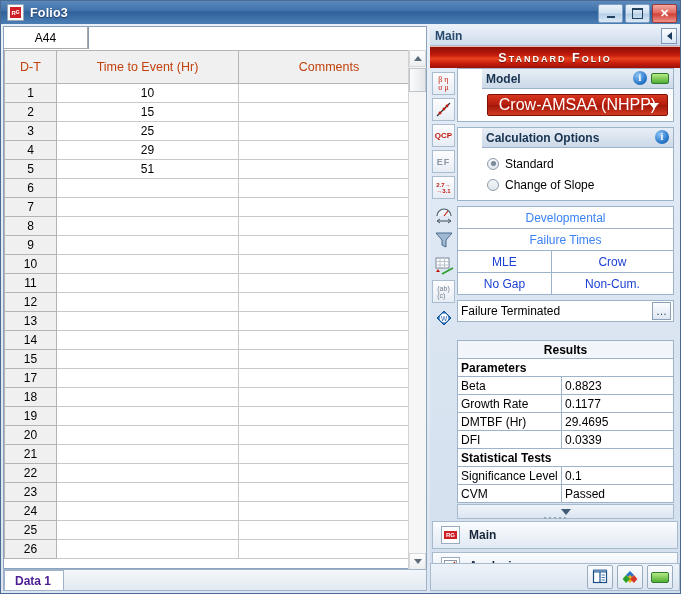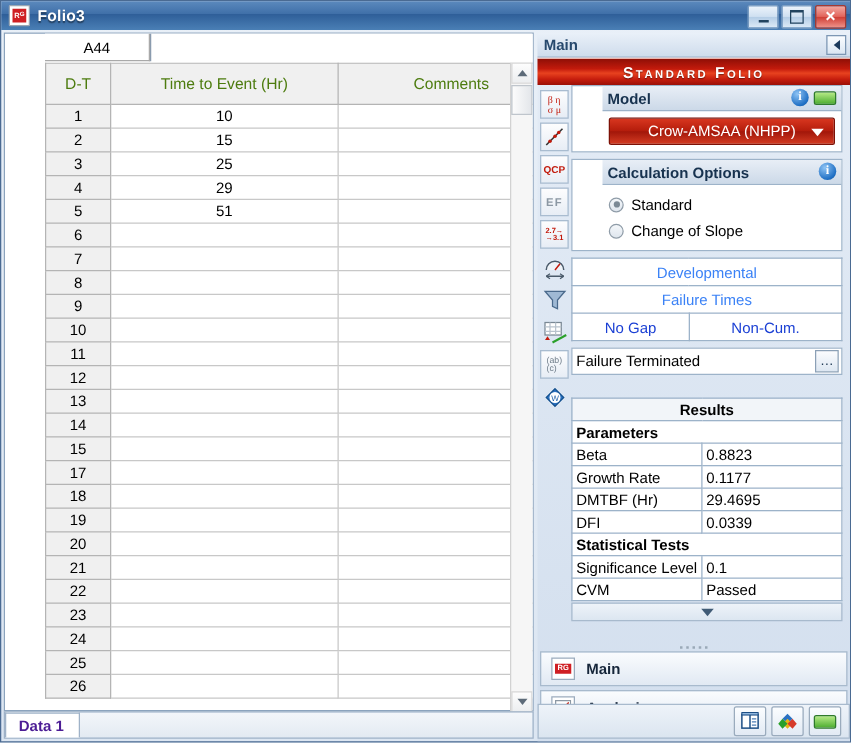--- a/index.html
+++ b/index.html
@@ -35,34 +35,34 @@
     background:linear-gradient(to bottom,#ecf3fb 0%,#cfe0f1 48%,#b4cde6 52%,#dceaf7 100%);
     display:flex;align-items:center;justify-content:center;font-size:10px;color:#21435f;}
   .tbb.close{background:linear-gradient(to bottom,#f3a9a2 0%,#e2655c 48%,#cf3f36 52%,#ef938a 100%);
     border-color:#a33a33;color:#fff;font-weight:bold;font-size:11px;}
   .tbb .min{width:8px;height:2px;background:#21435f;margin-top:6px;}
   .tbb .max{width:9px;height:8px;border:1px solid #21435f;border-top-width:2px;}
 
   
   .gridpane{
     position:absolute;left:2px;top:25px;width:424px;height:543px;
-    background:#fff;border:1px solid #8ba3bd;box-sizing:border-box;padding-left:32px;
+    background:#fff;border:1px solid #8ba3bd;box-sizing:border-box;
   }
   .formulabar{height:22px;display:flex;align-items:stretch;
     background:#fff;border-bottom:1px solid #fff;}
   .namebox{width:84px;border:1px solid #a9a9a9;border-top:0;border-left:0;
     display:flex;align-items:center;justify-content:center;font-size:12px;color:#000;
     background:#fff;box-sizing:border-box;}
   .fx{flex:1;border-left:1px solid #8a9bae;background:#fff;}
 
   .gridwrap{position:relative;height:520px;overflow:hidden;}
   table.grid{border-collapse:collapse;width:406px;table-layout:fixed;}
   table.grid th{
     height:30px;background:#f0f0f0;border:1px solid #b4b4b4;
-    font-weight:normal;font-size:12.5px;color:#4d7c0f;
+    font-weight:normal;font-size:12.5px;color:#c2410c;
   }
   table.grid th.c0{width:49px;}
   table.grid th.c1{width:179px;}
   table.grid th.c2{width:178px;}
   table.grid td{height:18px;border:1px solid #c8c8c8;font-size:12px;color:#000;
     padding:0;text-align:center;background:#fff;}
   table.grid td.rowhdr{background:#f0f0f0;border:1px solid #b4b4b4;color:#000;}
   table.grid td.val{text-align:center;}
   table.grid td.cmt{border-left:1px solid #8d8d8d;}
 
@@ -119,21 +119,21 @@
   .iinfo{width:14px;height:14px;border-radius:50%;
     background:radial-gradient(circle at 35% 30%,#8fc4f5,#1f6fc4 70%,#13518f);
     color:#fff;font-size:10px;font-weight:bold;line-height:14px;text-align:center;
     font-family:"Liberation Serif",serif;}
   .greenbar{width:16px;height:9px;border:1px solid #2f7a2c;border-radius:2px;
     background:linear-gradient(to bottom,#b6ea86,#4fae32);}
 
   .grp-body{padding:5px;}
   .bigbtn{height:22px;width:100%;box-sizing:border-box;
     background:linear-gradient(to bottom,#d8361f 0%,#b51d0c 48%,#a2170a 52%,#d33b22 100%);
-    border:1px solid #7d1106;border-radius:2px;color:#fff;font-size:12px;
+    border:1px solid #7d1106;border-radius:2px;color:#fff;font-size:16px;
     display:flex;align-items:center;justify-content:center;position:relative;}
   .bigbtn .caret{position:absolute;right:8px;top:8px;width:0;height:0;
     border-left:5px solid transparent;border-right:5px solid transparent;border-top:6px solid #fff;}
 
   .radio-row{display:flex;align-items:center;height:21px;font-size:12px;color:#000;}
   .radio{width:12px;height:12px;border-radius:50%;border:1px solid #8f9ca8;
     background:linear-gradient(to bottom,#f4f7fa,#dfe6ee);margin-right:6px;
     display:flex;align-items:center;justify-content:center;box-sizing:border-box;}
   .radio.on:after{content:"";width:5px;height:5px;border-radius:50%;background:#7b8995;}
 
@@ -471,20 +471,24 @@
 
         <table class="sumtab">
           <tbody>
               <tr>
             <td colspan="2" class="red">Developmental</td>
           </tr>
           <tr>
             <td colspan="2" class="red">Failure Times</td>
           </tr>
           <tr>
+            <td class="blue">MLE</td>
+            <td class="blue">Crow</td>
+          </tr>
+          <tr>
             <td class="blue">No Gap</td>
             <td class="blue">Non-Cum.</td>
           </tr>
         </tbody>
           </table>
 
         <div class="termrow">
           <span class="txt">Failure Terminated</span>
           <span class="ellbtn">…</span>
         </div>

